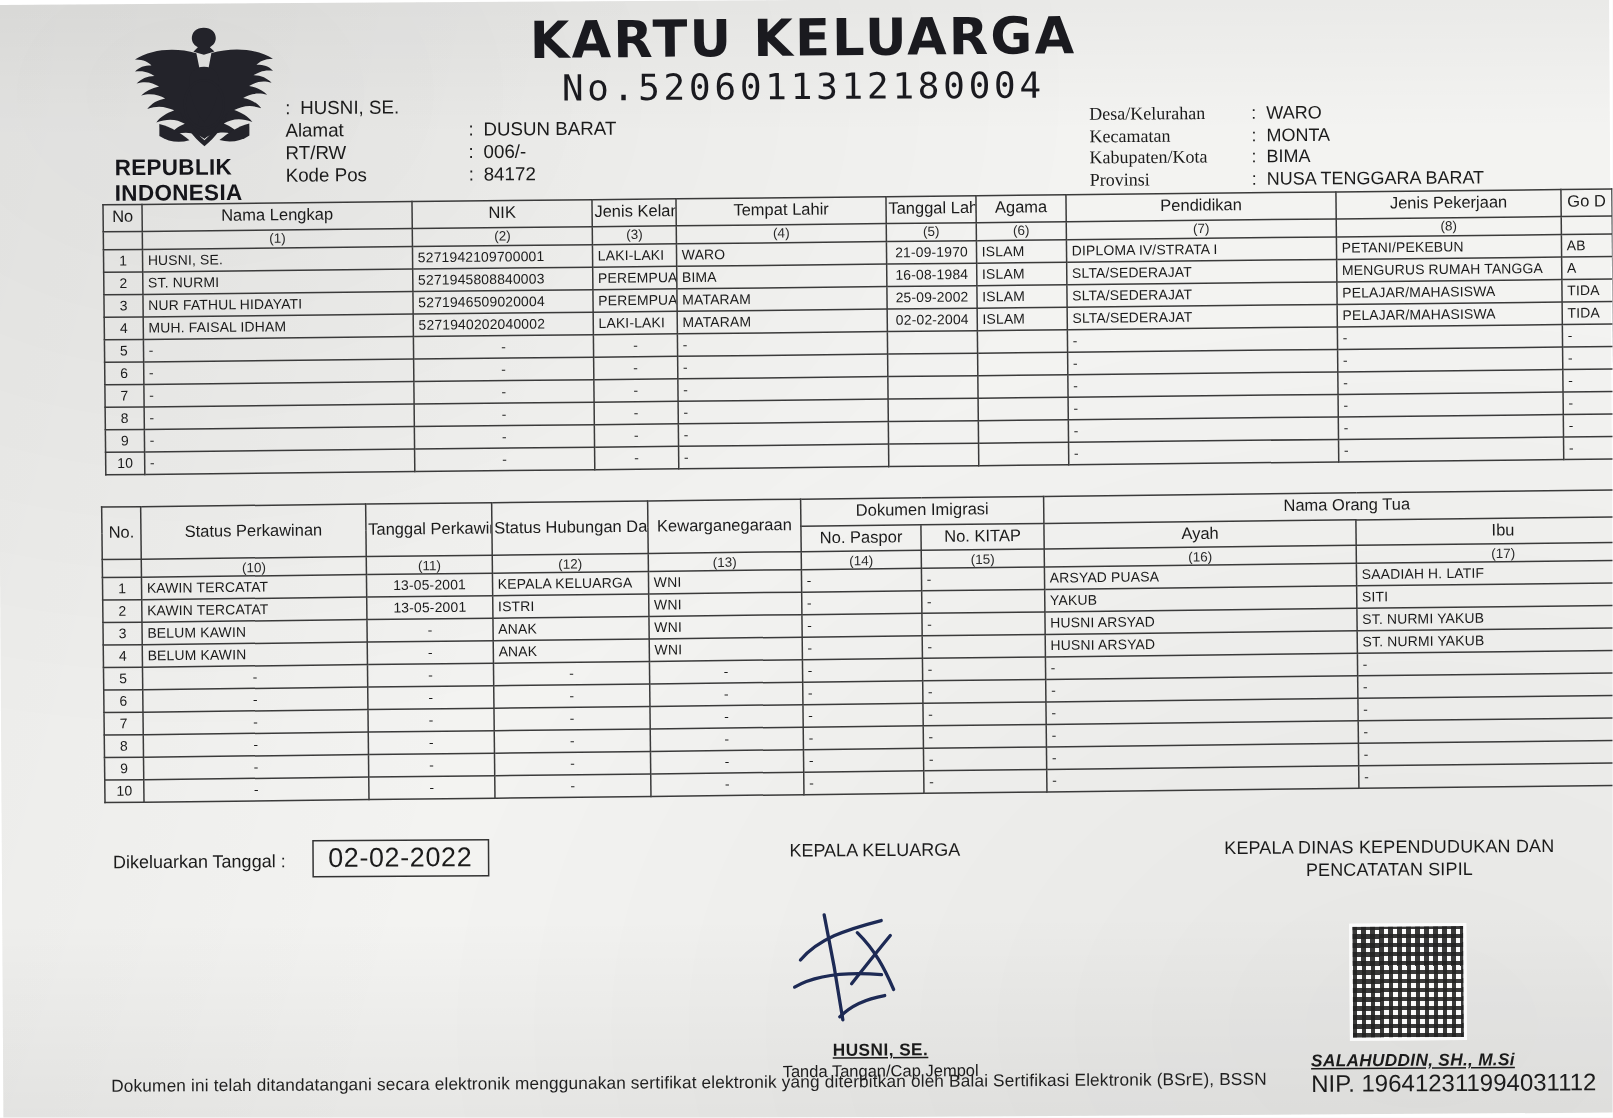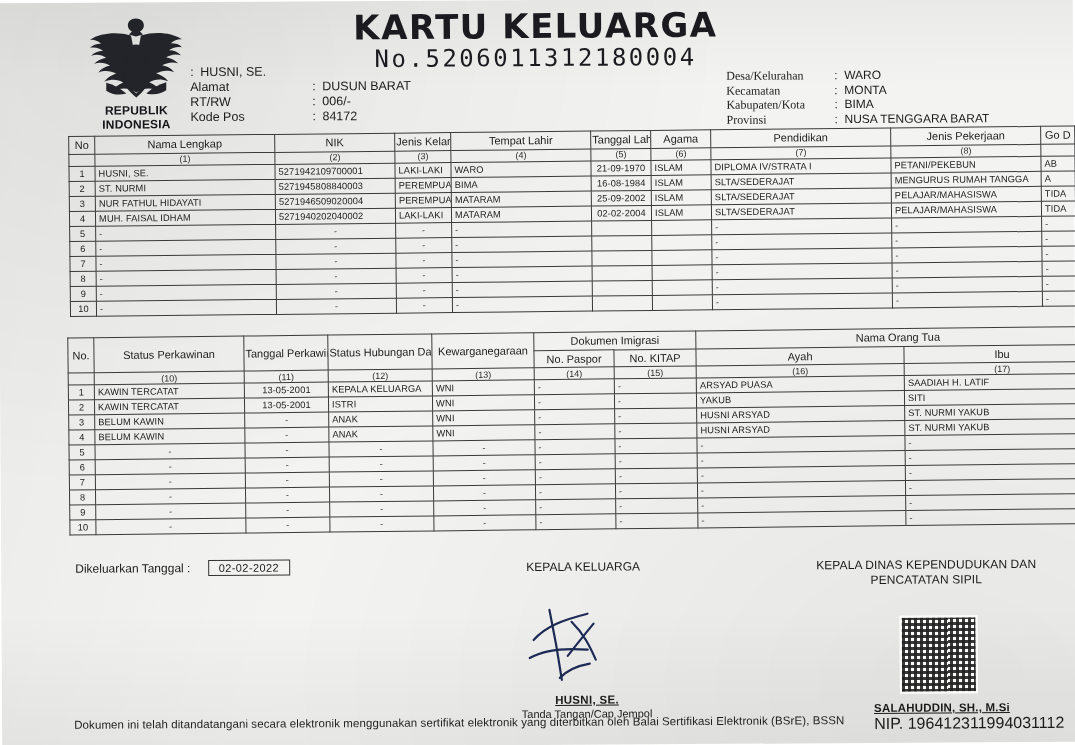--- a/index.html
+++ b/index.html
@@ -41,24 +41,23 @@
   
   .garuda {
     position: absolute;
     left: 78px;
     top: 10px;
     width: 120px;
     height: 108px;
   }
   .garuda svg { width: 120px; height: 95px; display:block; }
   .garuda .rep-label {
-    font-size: 12px;
+    font-size: 15px;
     font-weight: bold;
     letter-spacing: .2px;
-    text-align: center;
     margin-top: -4px;
     color: #15151a;
   }
   .doc-title {
     position: absolute;
     left: 0; top: 6px;
     width: 1075px;
     text-align: center;
     font-family: "DejaVu Sans", sans-serif;
     font-weight: bold;
@@ -143,21 +142,21 @@
     position: absolute;
     left: 74px;
     top: 558px;
     font-size: 12px;
   }
   .f-issued .box {
     display: inline-block;
     border: 1px solid #333;
     padding: 1px 10px;
     margin-left: 14px;
-    font-size: 11px;
+    font-size: 18px;
     letter-spacing: .4px;
   }
   .f-head {
     position: absolute;
     top: 560px;
     text-align: center;
     font-size: 12px;
     line-height: 15px;
   }
   #f-kk { left: 452px; width: 260px; }
@@ -197,20 +196,21 @@
     opacity: .85;
     border: 2px solid #fff;
   }
   .ofc-name {
     margin-top: 8px;
     font-size: 11.5px;
     font-weight: bold;
     text-decoration: underline;
     letter-spacing: .2px;
     white-space: nowrap;
+    font-style: italic;
   }
   .ofc-nip { font-size: 16px; margin-top: 1px; white-space: nowrap; }
 
   .disclaimer {
     position: absolute;
     left: 72px;
     top: 716px;
     font-size: 11.5px;
     color: #1f1f1f;
     letter-spacing: .1px;

